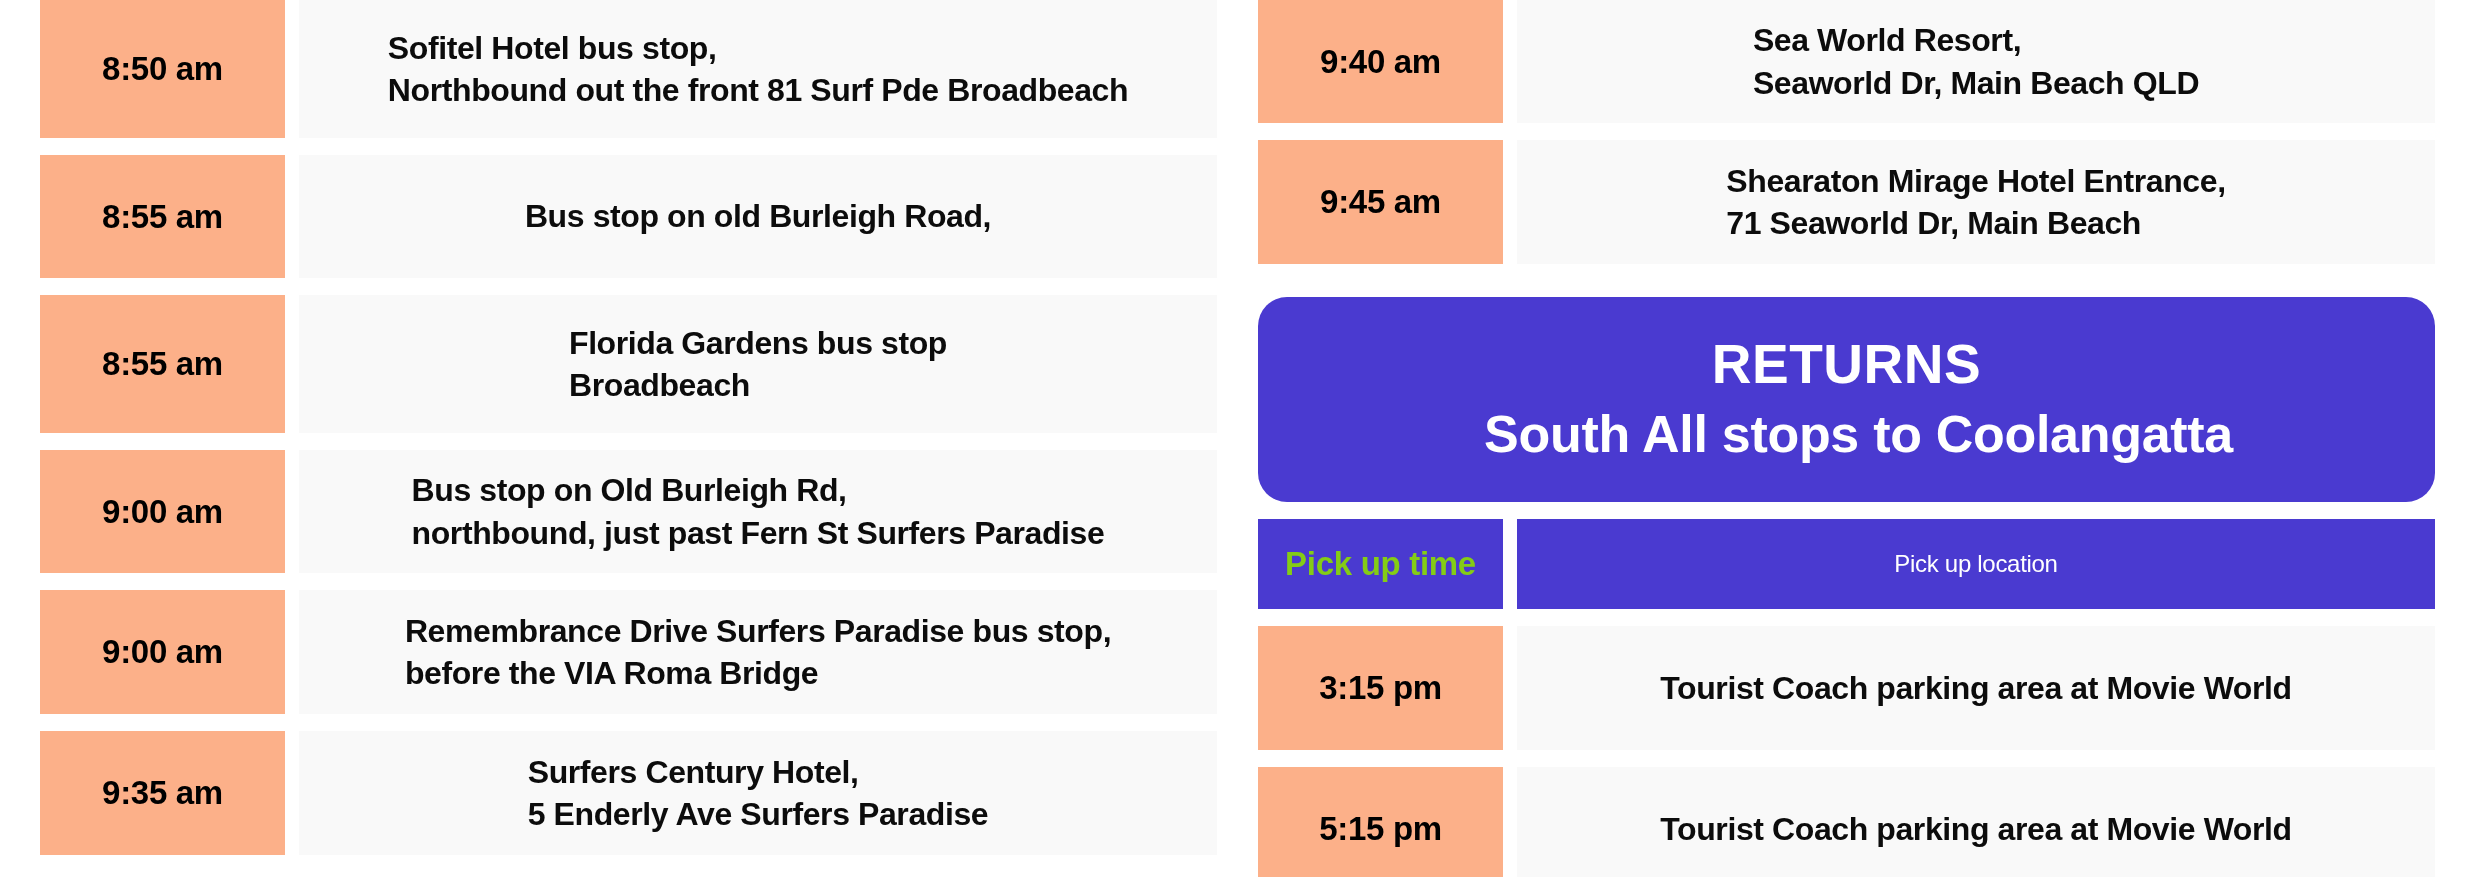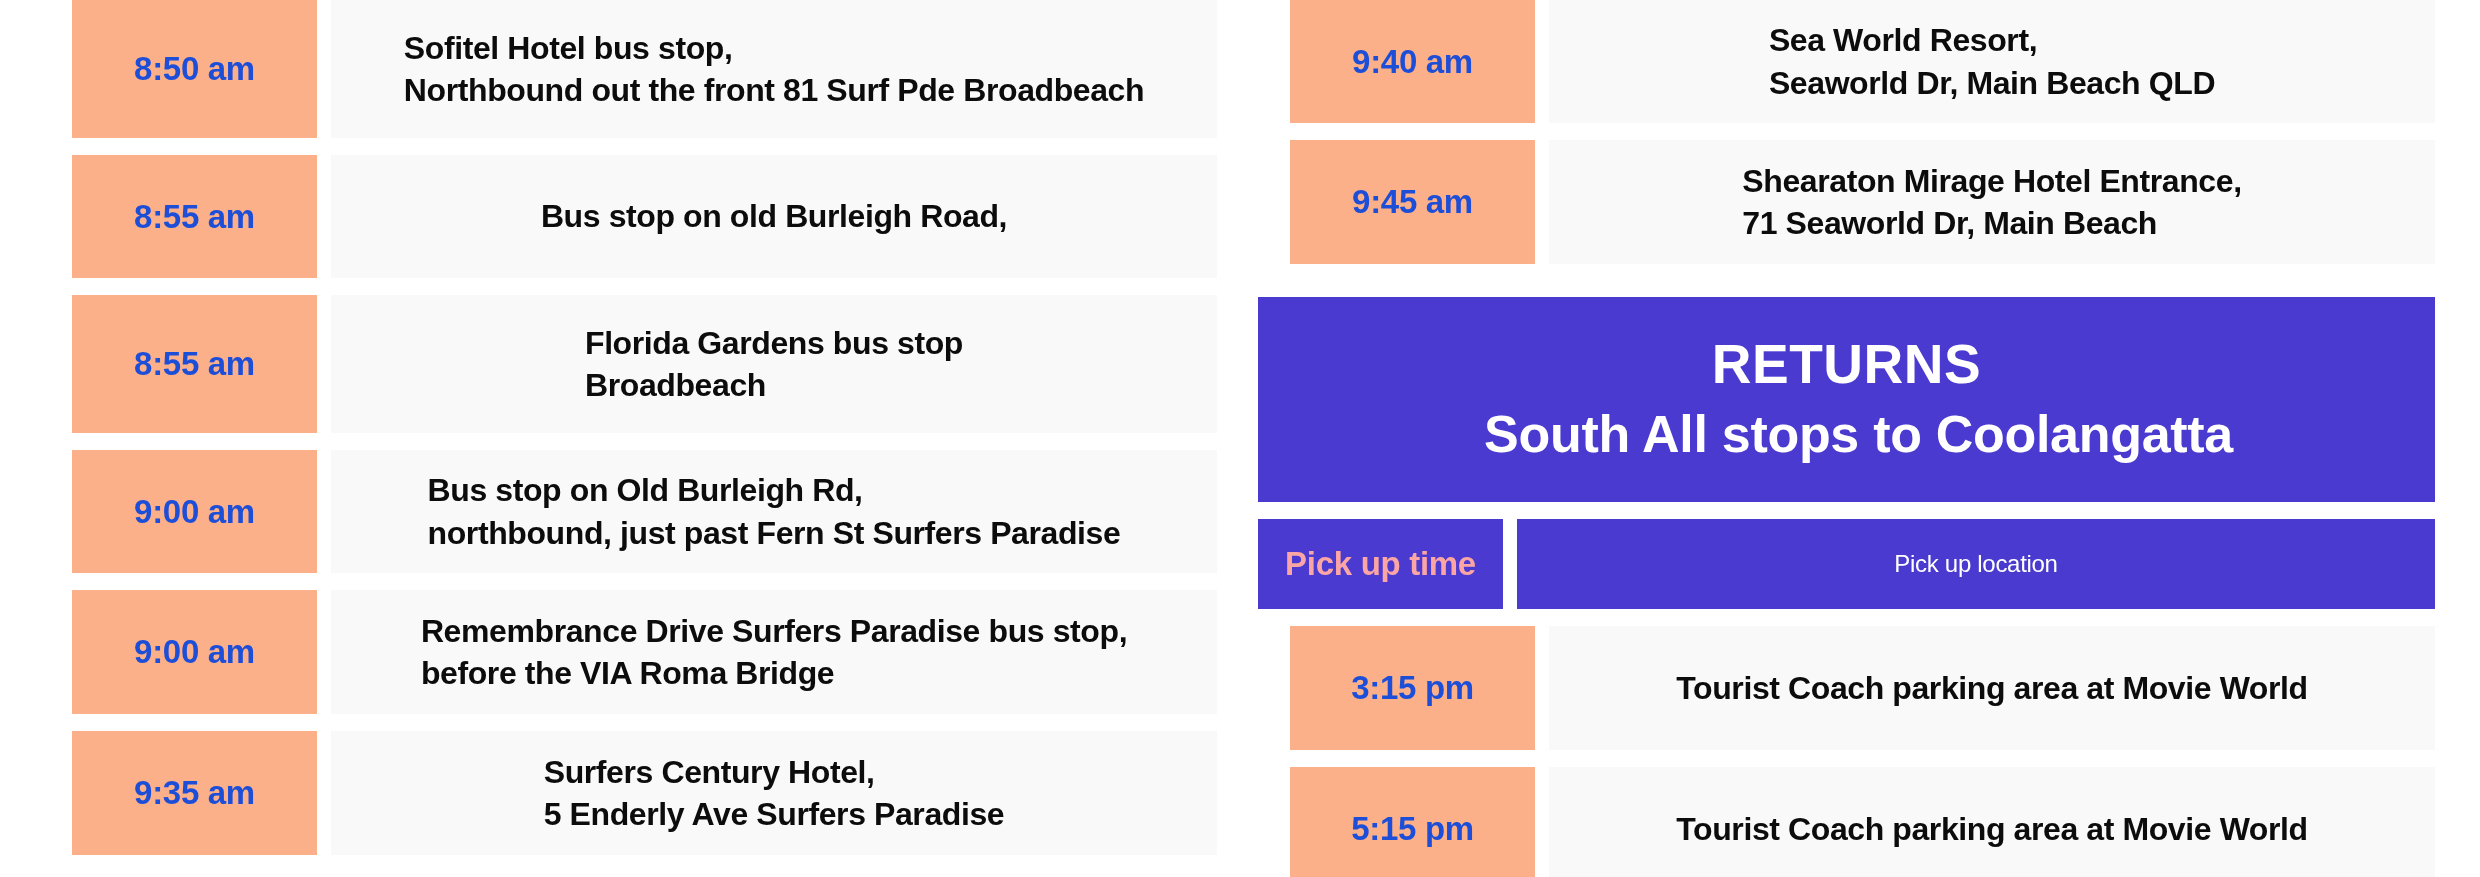--- a/index.html
+++ b/index.html
@@ -43,24 +43,23 @@
   .cell-time {
     width: 245px;
     flex: 0 0 245px;
     background: #FCB089;
     display: flex;
     align-items: center;
     justify-content: center;
     font-size: 33px;
     font-weight: 900;
     letter-spacing: -0.3px;
-    color: #1d4ed8;
+    color: #000000;
     box-sizing: border-box;
     padding: 4px 12px;
-    margin-left: 32px;
   }
 
   .cell-loc {
     flex: 1 1 auto;
     background: #F9F9F9;
     margin-left: 14px;
     display: flex;
     align-items: center;
     justify-content: center;
     font-size: 32px;
@@ -82,20 +81,21 @@
     background: #4A3AD0;
     width: 100%;
     height: 205px;
     display: flex;
     flex-direction: column;
     align-items: center;
     justify-content: center;
     color: #ffffff;
     box-sizing: border-box;
     margin-bottom: 17px;
+    border-radius: 29px;
   }
   .returns-title {
     font-size: 55px;
     font-weight: 900;
     letter-spacing: 0.5px;
     line-height: 1.05;
     margin-bottom: 12px;
   }
   .returns-sub {
     font-size: 52px;
@@ -110,21 +110,21 @@
     display: flex;
     align-items: stretch;
     width: 100%;
     height: 90px;
     margin-bottom: 17px;
   }
   .head-time {
     width: 245px;
     flex: 0 0 245px;
     background: #4A3AD0;
-    color: #fca5a5;
+    color: #84cc16;
     display: flex;
     align-items: center;
     justify-content: center;
     font-size: 33px;
     font-weight: 900;
     letter-spacing: -0.3px;
     box-sizing: border-box;
   }
   .head-loc {
     flex: 1 1 auto;

